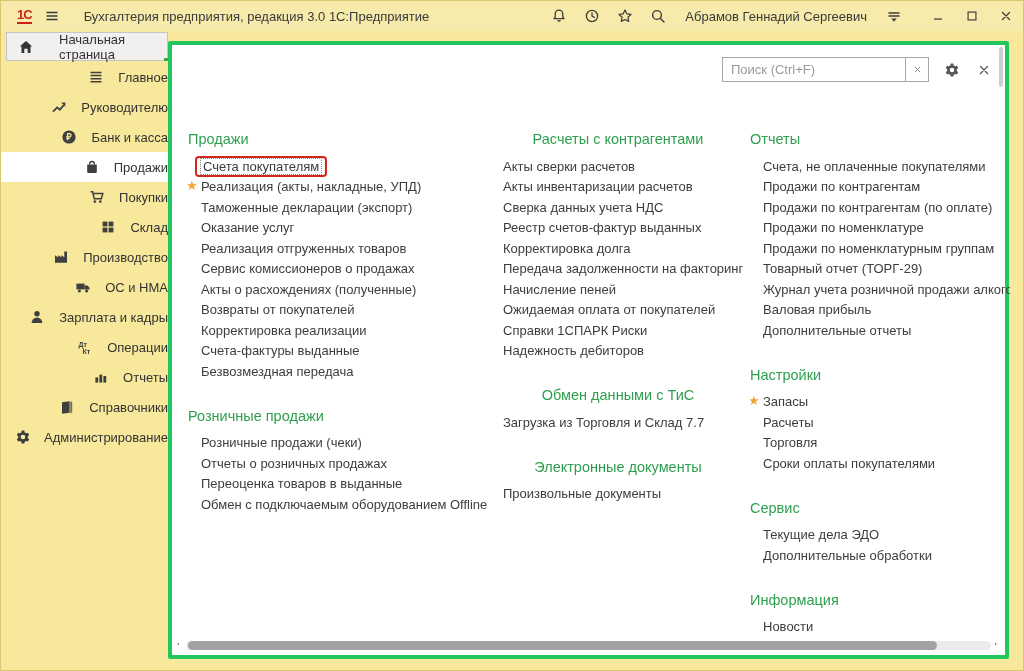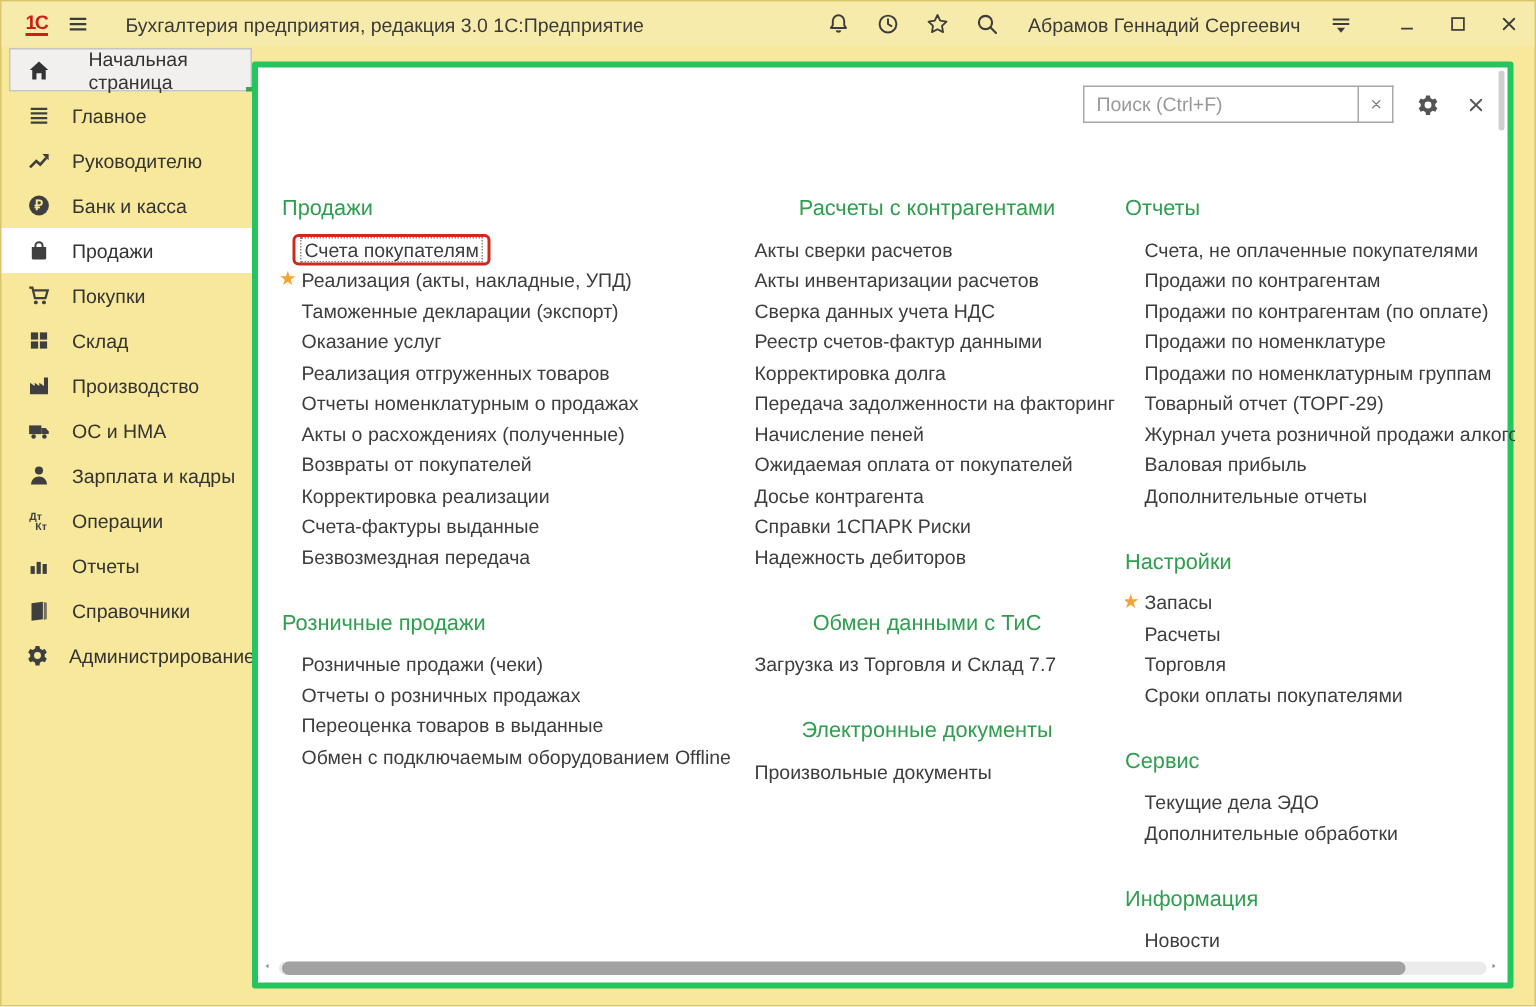--- a/index.html
+++ b/index.html
@@ -16,21 +16,21 @@
   .win-controls{display:flex;gap:20px;margin-left:12px;align-items:center;color:#3c3c3c;}
   .icon{display:inline-flex;align-items:center;justify-content:center;}
   .icon svg{display:block;}
 
   
   .tab{position:absolute;left:5px;top:31px;width:162px;height:29px;background:#f2f0ee;border:1px solid #c7c5c3;display:flex;align-items:center;gap:25px;padding:0 11px;box-sizing:border-box;font-size:13px;color:#333;cursor:pointer;}
   .green-mark{position:absolute;left:163px;top:57px;width:12px;height:3px;background:#3aa845;}
 
   
   .sidebar{position:absolute;left:0;top:61px;bottom:0;width:167px;}
-  .side-item{height:30px;display:flex;align-items:center;gap:13px;padding-left:16px;font-size:13px;color:#333;cursor:pointer;}
+  .side-item{height:30px;display:flex;align-items:center;gap:13px;padding-left:16px;font-size:13px;color:#333;cursor:pointer;justify-content:flex-end;}
   .side-item.selected{background:#ffffff;}
   .side-item .icon{width:18px;color:#3f3f3f;}
 
   
   .panel{position:absolute;left:167px;top:40px;width:841px;height:618px;background:#ffffff;border:4px solid #22c55e;border-radius:2px;box-sizing:border-box;}
   .search-row{position:absolute;top:12px;right:14px;display:flex;align-items:center;z-index:3;}
   .search-input{width:184px;height:25px;border:1px solid #a9a7a5;padding:0 8px;font-size:13px;font-family:inherit;color:#333;box-sizing:border-box;outline:none;background:#fff;}
   .search-input::placeholder{color:#9a9a9a;}
   .clear-btn{width:23px;height:25px;border:1px solid #a9a7a5;border-left:none;display:flex;align-items:center;justify-content:center;color:#777;background:#fff;box-sizing:border-box;cursor:pointer;}
   .gear-btn{margin-left:15px;color:#555;cursor:pointer;}
@@ -287,21 +287,21 @@
             <div class="menu-item">
               <span>Таможенные декларации (экспорт)</span>
             </div>
             <div class="menu-item">
               <span>Оказание услуг</span>
             </div>
             <div class="menu-item">
               <span>Реализация отгруженных товаров</span>
             </div>
             <div class="menu-item">
-              <span>Отчеты номенклатурным о продажах</span>
+              <span>Сервис комиссионеров о продажах</span>
             </div>
             <div class="menu-item">
               <span>Акты о расхождениях (полученные)</span>
             </div>
             <div class="menu-item">
               <span>Возвраты от покупателей</span>
             </div>
             <div class="menu-item">
               <span>Корректировка реализации</span>
             </div>
@@ -334,36 +334,33 @@
             <div class="menu-item">
               <span>Акты сверки расчетов</span>
             </div>
             <div class="menu-item">
               <span>Акты инвентаризации расчетов</span>
             </div>
             <div class="menu-item">
               <span>Сверка данных учета НДС</span>
             </div>
             <div class="menu-item">
-              <span>Реестр счетов-фактур данными</span>
+              <span>Реестр счетов-фактур выданных</span>
             </div>
             <div class="menu-item">
               <span>Корректировка долга</span>
             </div>
             <div class="menu-item">
               <span>Передача задолженности на факторинг</span>
             </div>
             <div class="menu-item">
               <span>Начисление пеней</span>
             </div>
             <div class="menu-item">
               <span>Ожидаемая оплата от покупателей</span>
-            </div>
-            <div class="menu-item">
-              <span>Досье контрагента</span>
             </div>
             <div class="menu-item">
               <span>Справки 1СПАРК Риски</span>
             </div>
             <div class="menu-item">
               <span>Надежность дебиторов</span>
             </div>
           </div>
           <div class="section">
             <div class="sec-title">Обмен данными с ТиС</div>

